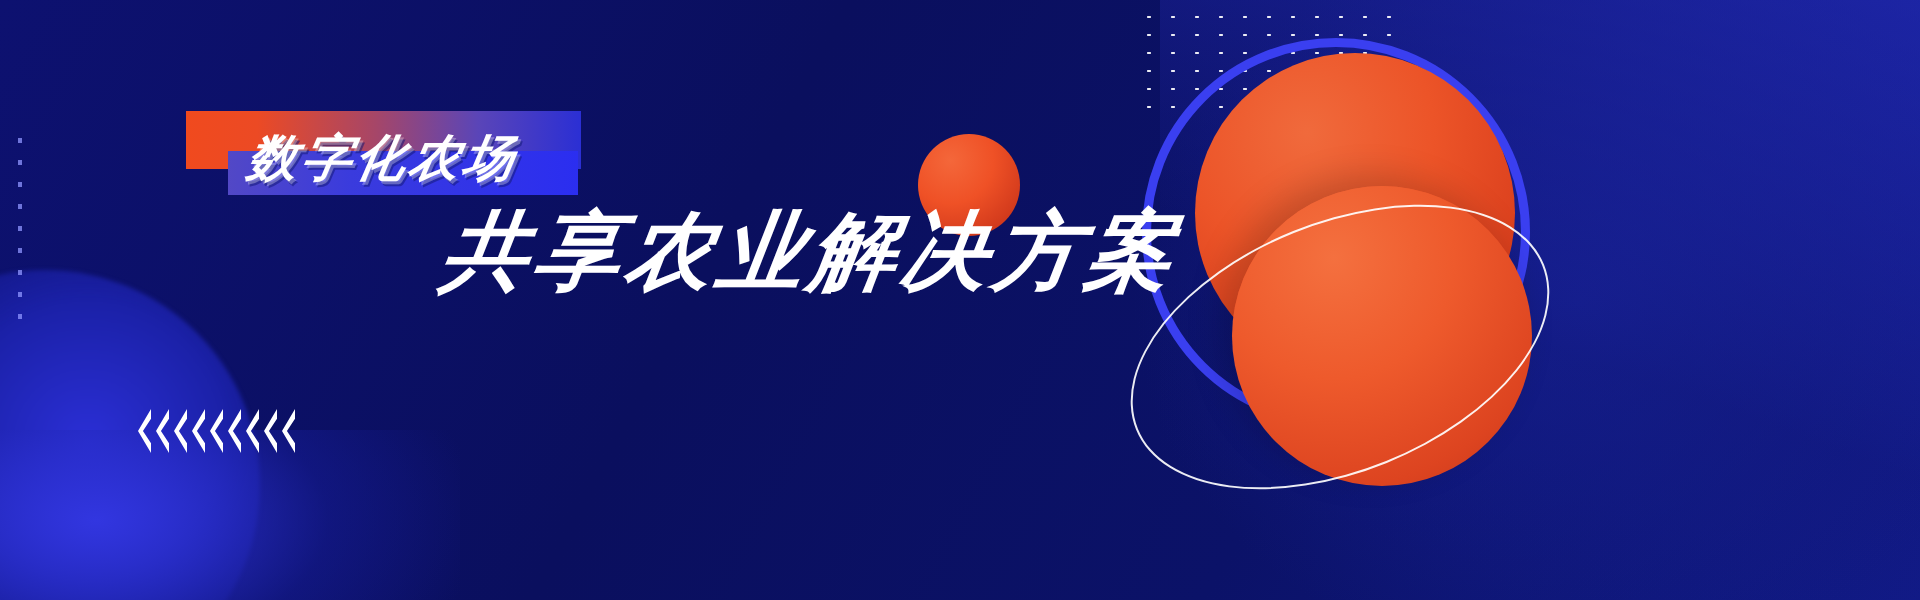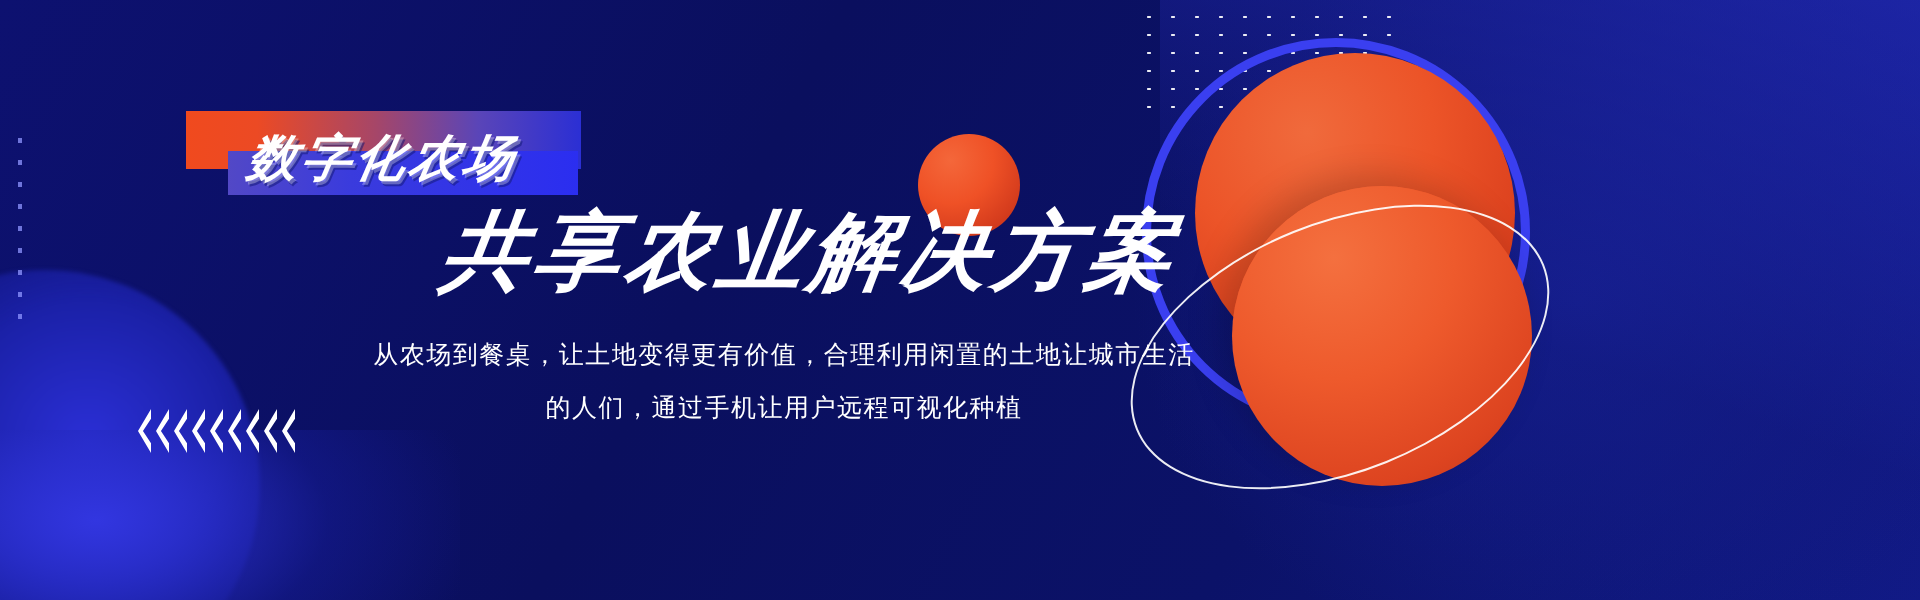--- a/index.html
+++ b/index.html
@@ -237,30 +237,26 @@
   <div class="orbit"></div>
 
   <div class="tag-wrap">
     <div class="tag-bar-top"></div>
     <div class="tag-bar-bottom"></div>
     <div class="tag-text">数字化农场</div>
   </div>
 
   <div class="headline">共享农业解决方案</div>
 
-  <div class="subtitle">
-    <span class="subtitle-line">从农场到餐桌，让土地变得更有价值，合理利用闲置的土地让城市生活</span>
-    <span class="subtitle-line">的人们，通过手机让用户远程可视化种植</span>
+
+  <div class="chevrons">
+    <div class="chev"></div>
+    <div class="chev"></div>
+    <div class="chev"></div>
+    <div class="chev"></div>
+    <div class="chev"></div>
+    <div class="chev"></div>
+    <div class="chev"></div>
+    <div class="chev"></div>
+    <div class="chev"></div>
   </div>
 
-  <div class="chevrons">
-    <div class="chev"></div>
-    <div class="chev"></div>
-    <div class="chev"></div>
-    <div class="chev"></div>
-    <div class="chev"></div>
-    <div class="chev"></div>
-    <div class="chev"></div>
-    <div class="chev"></div>
-    <div class="chev"></div>
-  </div>
-
 </div>
 
 </body></html>

